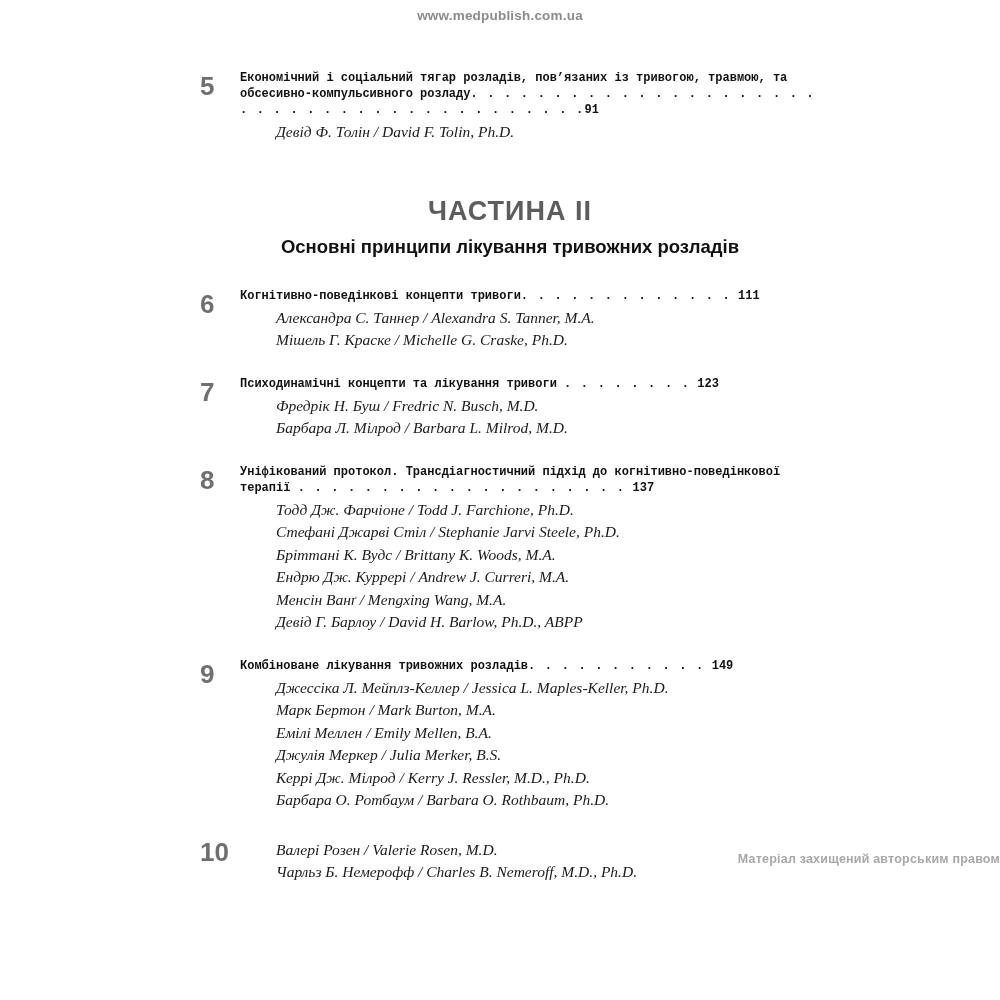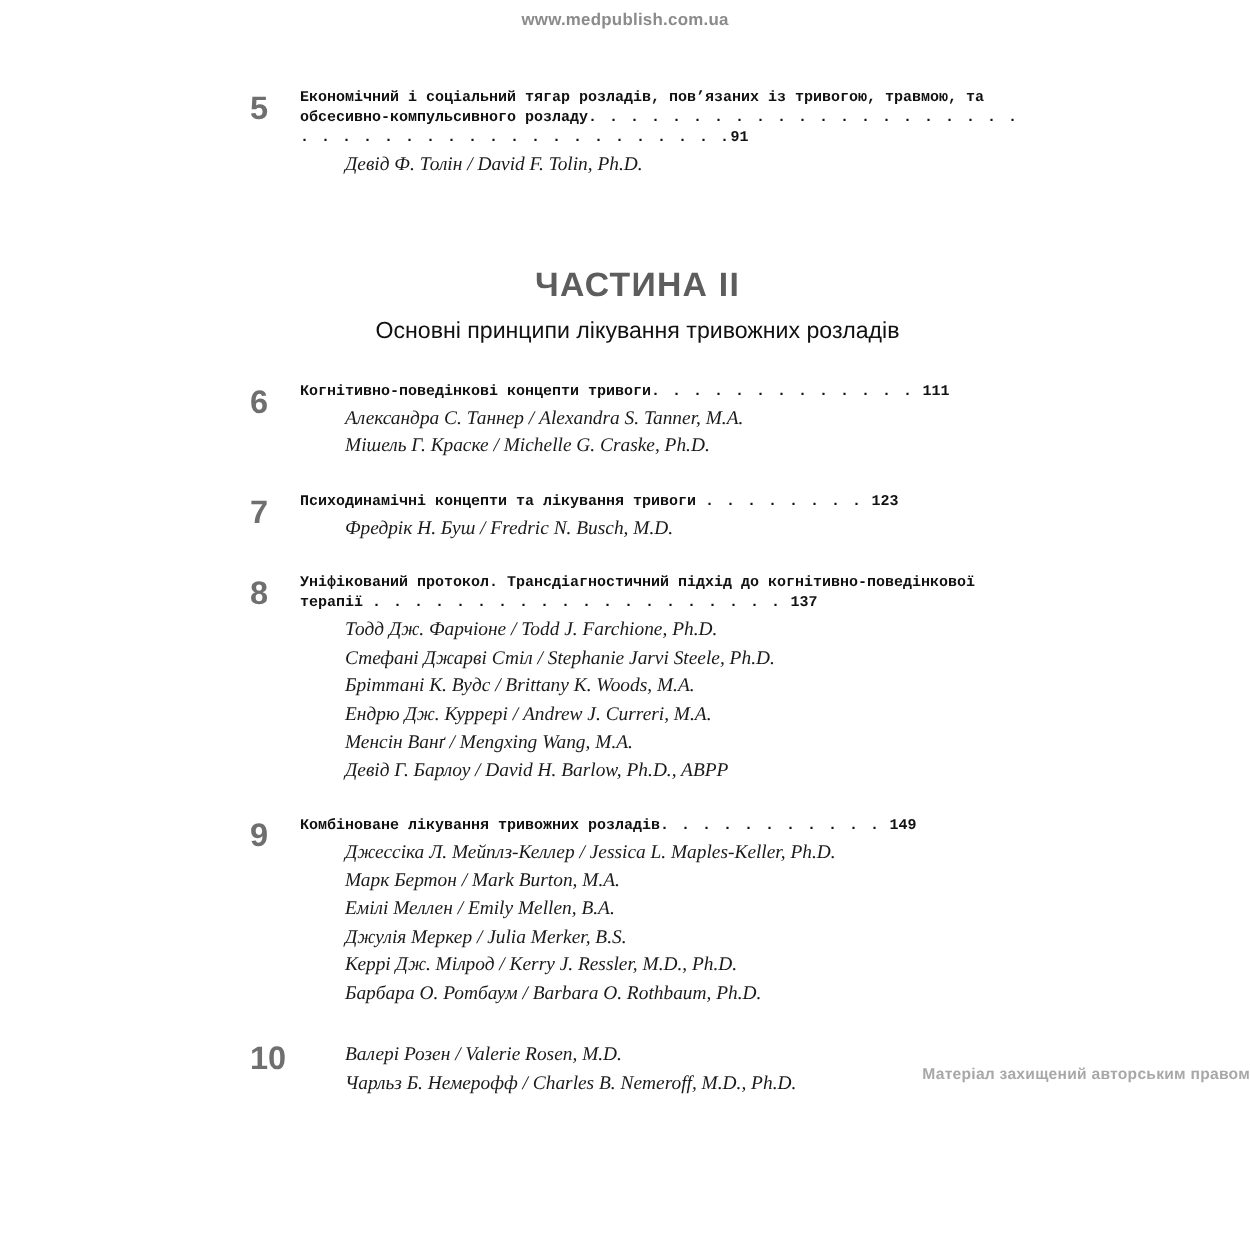--- a/index.html
+++ b/index.html
@@ -89,34 +89,34 @@
   }
   .author {
     font-family: "Liberation Serif", serif;
     font-style: italic;
     font-size: 15.5px;
     color: #1a1a1a;
     line-height: 1.45;
   }
   
   .part {
-    margin-top: 69px;
+    margin-top: 52px;
     margin-bottom: 30px;
     text-align: center;
   }
   .part-label {
     font-size: 27px;
     font-weight: bold;
     color: #5d5d5d;
     letter-spacing: 1px;
     margin-bottom: 9px;
   }
   .part-title {
     font-size: 18.5px;
-    font-weight: normal;
+    font-weight: bold;
     color: #111111;
   }
   .spacer-md { height: 16px; }
 </style>
 </head>
 <body>
 
 <div class="page">
 
   <div class="watermark-top">www.medpublish.com.ua</div>
@@ -156,20 +156,21 @@
     <div class="spacer-md"></div>
 
     <div class="entry">
       <div class="entry-num">7</div>
       <div class="entry-body">
         <div class="entry-title">
           <span>Психодинамічні концепти та лікування тривоги</span> <span class="dots">. . . . . . . .</span> <span class="page-no">123</span>
         </div>
         <div class="authors">
           <div class="author">Фредрік Н. Буш / Fredric N. Busch, M.D.</div>
+          <div class="author">Барбара Л. Мілрод / Barbara L. Milrod, M.D.</div>
         </div>
       </div>
     </div>
 
     <div class="spacer-md"></div>
 
     <div class="entry">
       <div class="entry-num">8</div>
       <div class="entry-body">
         <div class="entry-title">

